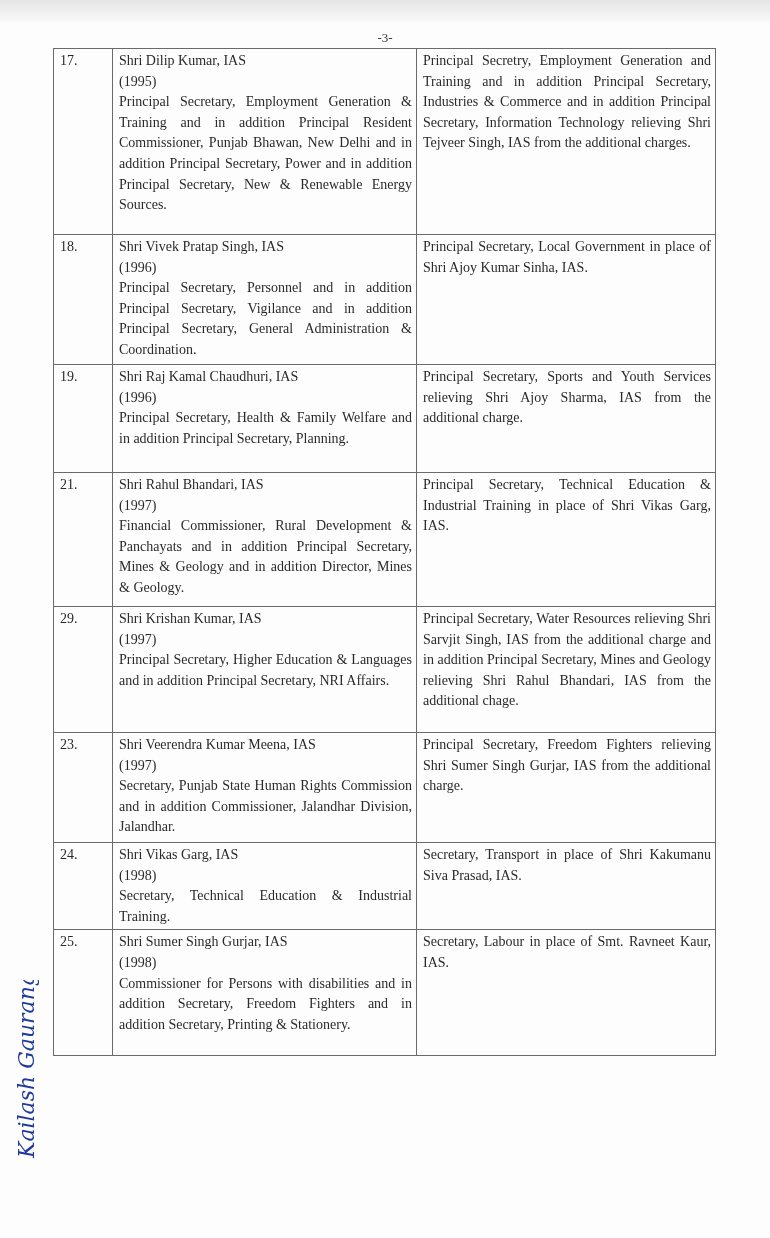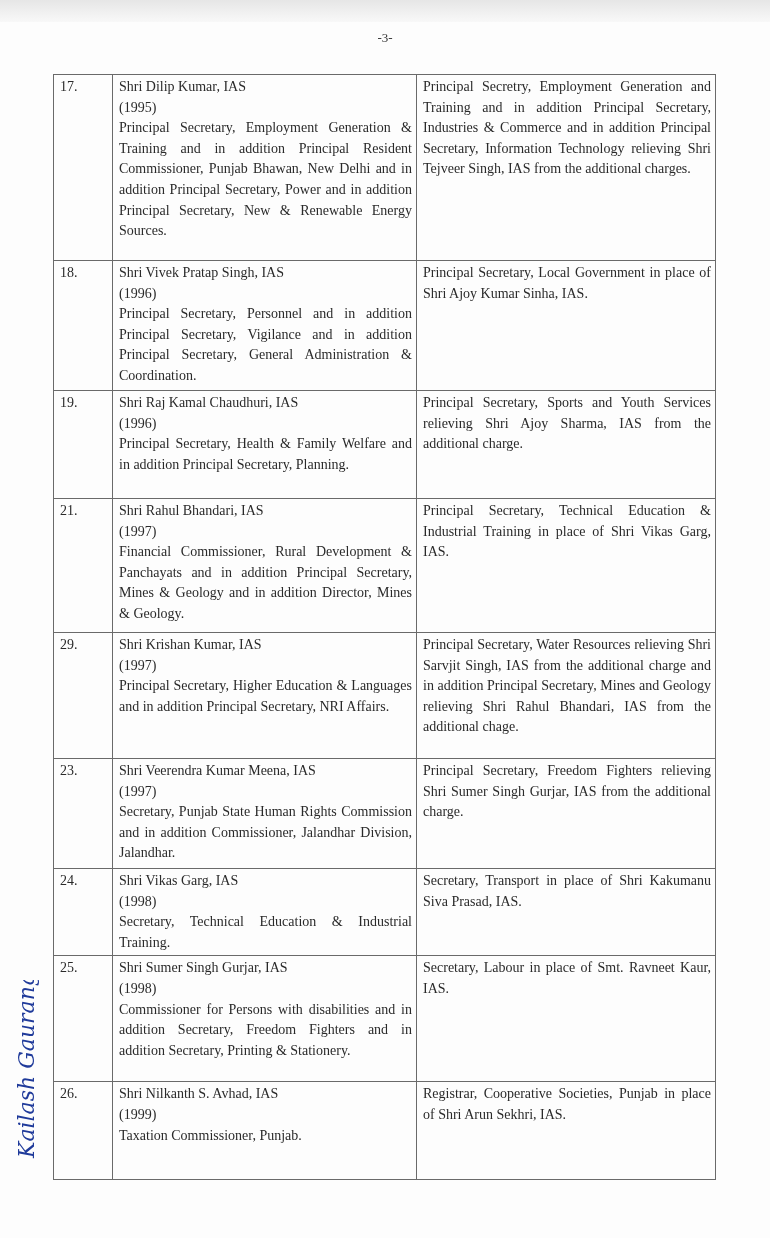--- a/index.html
+++ b/index.html
@@ -1,21 +1,21 @@
 <!DOCTYPE html>
 <html><head>
 <meta charset="utf-8">
 <style>
   html, body { margin:0; padding:0; }
   body { width:770px; height:1238px; background:#fdfdfd; position:relative; overflow:hidden;
          font-family:"Liberation Serif", "DejaVu Serif", serif; color:#2a2a2a; }
   .topband { position:absolute; left:0; top:0; width:770px; height:22px;
              background:linear-gradient(#e6e6e6, #f8f8f8); }
   .pageno { position:absolute; top:30px; left:0; width:770px; text-align:center; font-size:13px; color:#333; }
-  table.orders { position:absolute; left:53px; top:74px; width:663px; border-collapse:collapse; table-layout:fixed; }
+  table.orders { position:absolute; left:53px; top:48px; width:663px; border-collapse:collapse; table-layout:fixed; }
   table.orders td { border:1.5px solid #6a6a6a; vertical-align:top; font-size:14px; line-height:20.6px;
                     padding:2px 4px 2px 6px; }
   td.sno { width:48px; text-align:left; padding-left:12px; }
   td.officer { width:293px; }
   td.posting { }
   .just { text-align:justify; text-align-last:left; }
   .line { display:block; }
   .sig { position:absolute; left:8px; top:980px; width:40px; height:180px; }
 </style>
 </head>
@@ -100,29 +100,20 @@
   <tr style="height: 126px; margin-left: 32px;">
     <td class="sno"><span>25.</span></td>
     <td class="officer">
       <span class="line">Shri Sumer Singh Gurjar, IAS</span>
       <span class="line">(1998)</span>
       <span class="line just">Commissioner for Persons with disabilities and in addition Secretary, Freedom Fighters and in addition Secretary, Printing &amp; Stationery.</span>
     </td>
     <td class="posting just">Secretary, Labour in place of Smt. Ravneet Kaur, IAS.</td>
   </tr>
 
-  <tr style="height: 98px;">
-    <td class="sno"><span>26.</span></td>
-    <td class="officer">
-      <span class="line">Shri Nilkanth S. Avhad, IAS</span>
-      <span class="line">(1999)</span>
-      <span class="line just">Taxation Commissioner, Punjab.</span>
-    </td>
-    <td class="posting just">Registrar, Cooperative Societies, Punjab in place of Shri Arun Sekhri, IAS.</td>
-  </tr>
 </tbody>
 </table>
 
 <svg class="sig" viewBox="0 0 40 180">
   <g transform="translate(26,178) rotate(-90)">
     <text id="sig-text" x="0" y="0" font-family="DejaVu Serif, serif" font-style="italic" font-size="22" fill="#1f3a9a">Kailash Gaurang</text>
   </g>
 </svg>
 
 </body></html>

